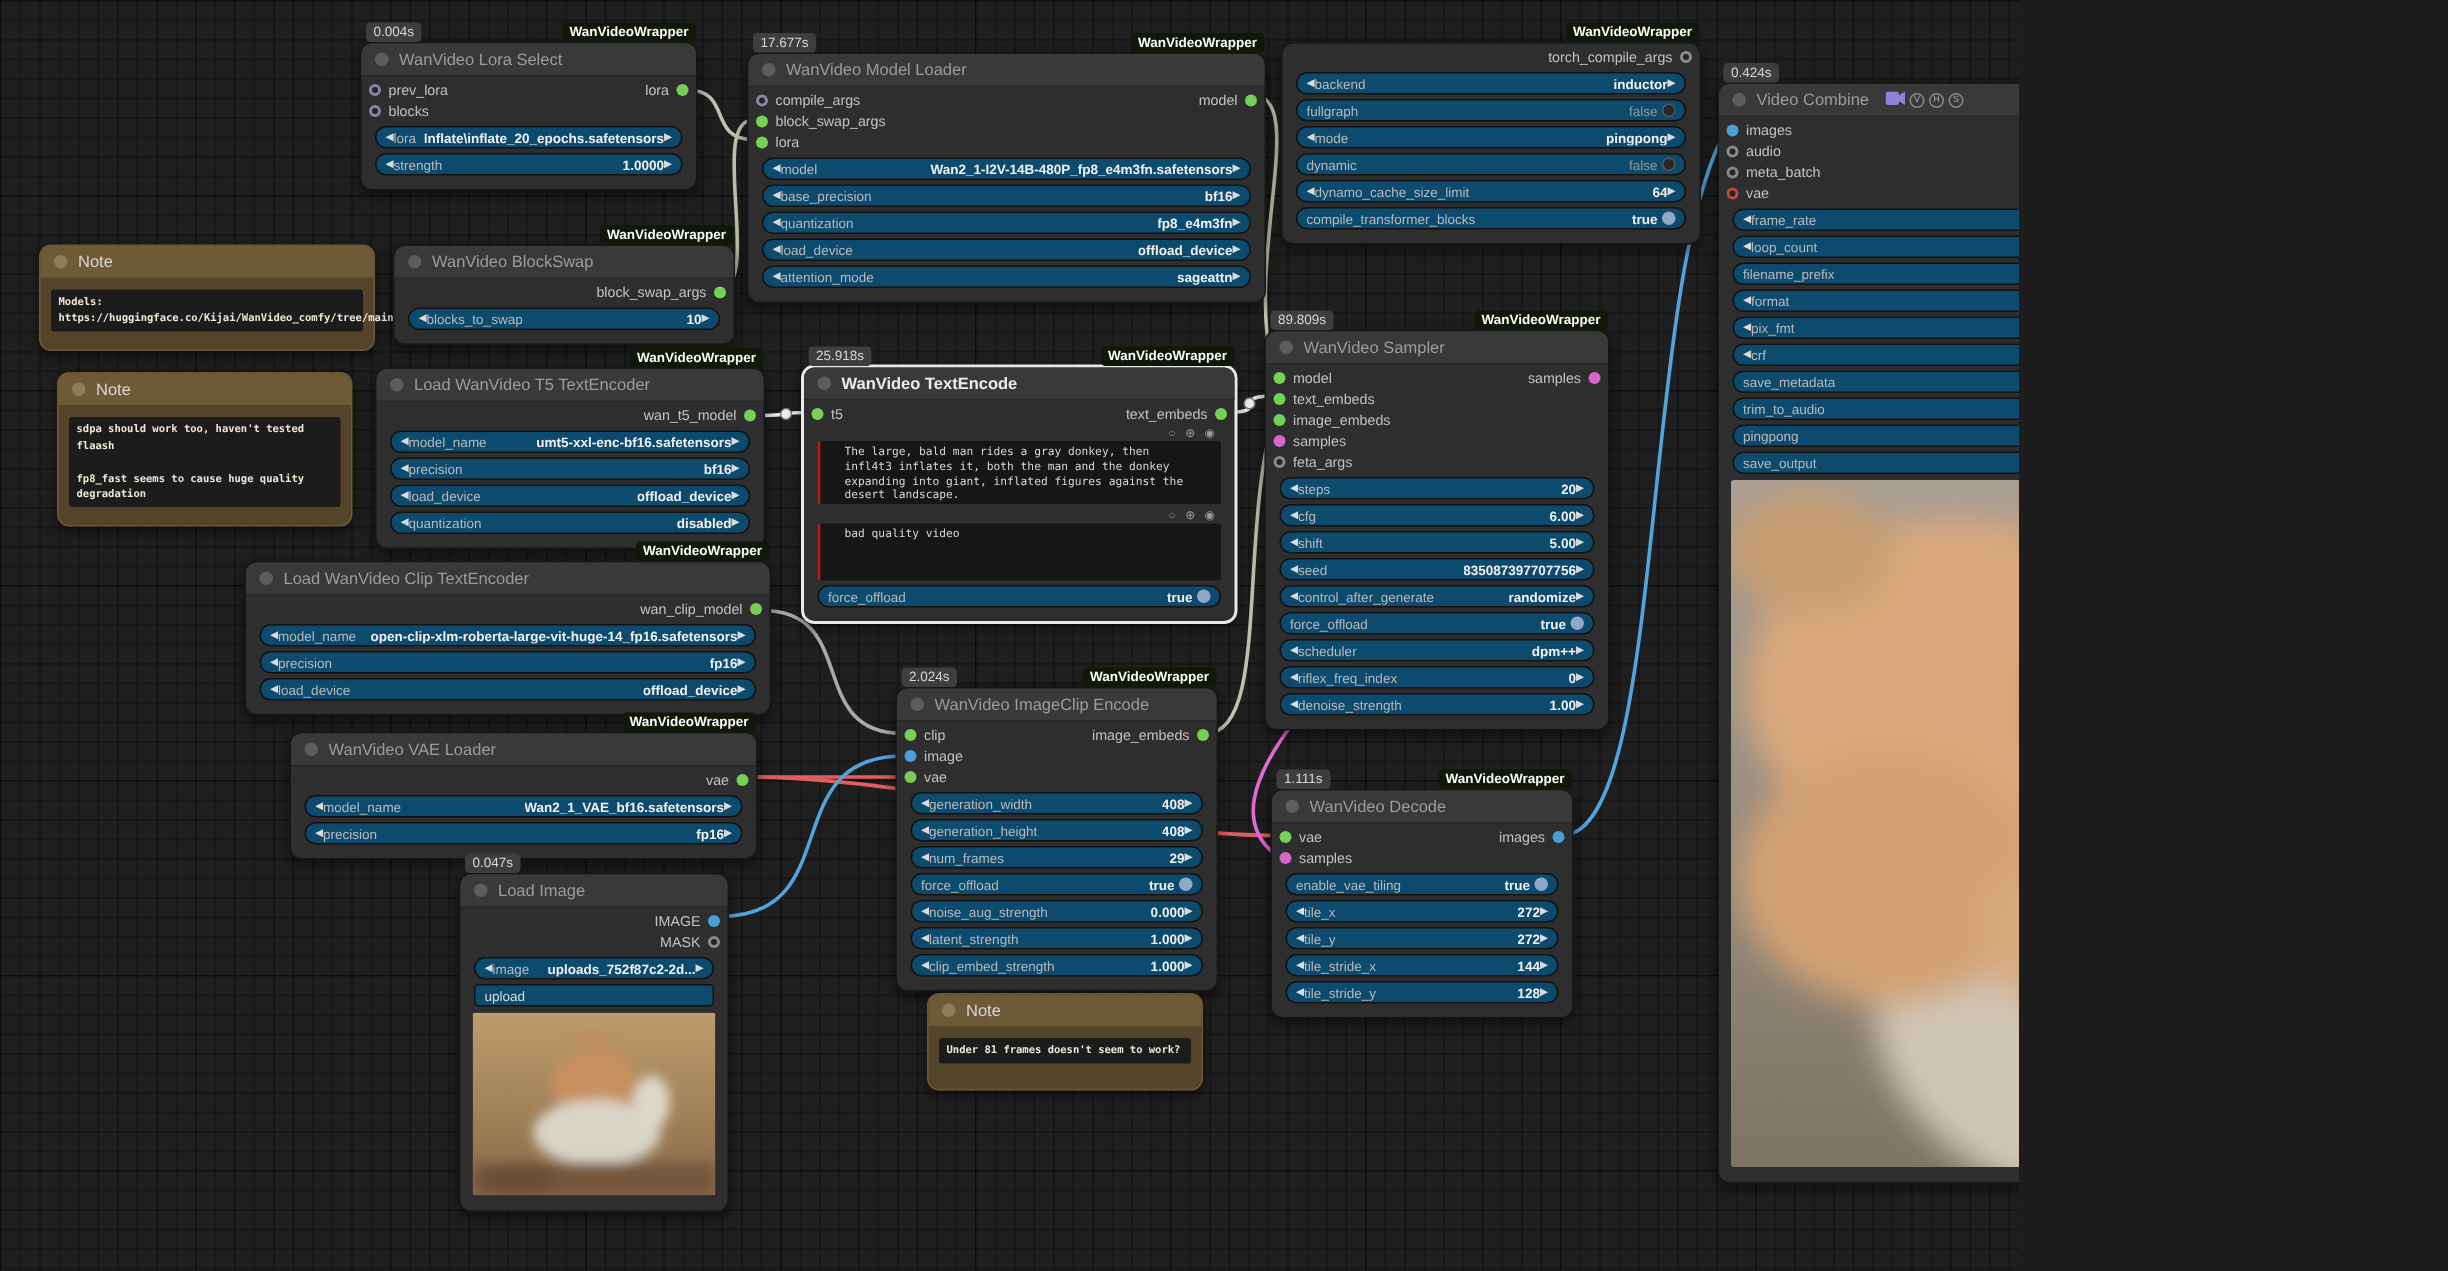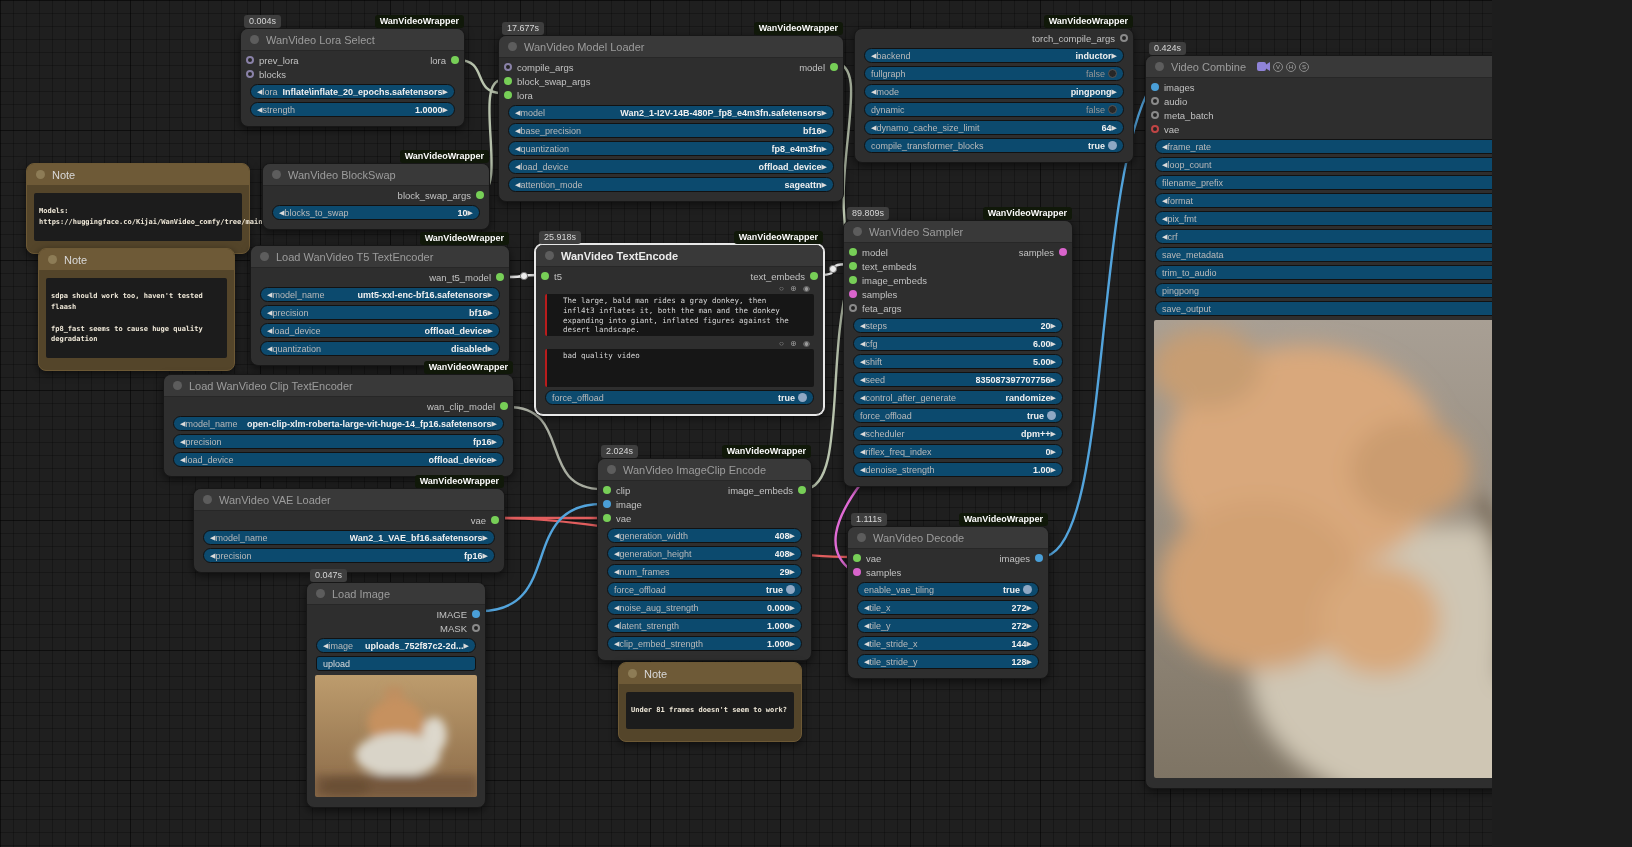--- a/index.html
+++ b/index.html
@@ -1,17 +1,17 @@
 <!DOCTYPE html>
 <html><head>
 <meta charset="utf-8">
 <style>
   html,body{margin:0;padding:0;background:#1d1d1d;}
   body{font-family:"Liberation Sans","DejaVu Sans",sans-serif;}
-  #canvas{position:relative;width:1492px;height:847px;overflow:hidden;background-color:#1f1f1f;
+  #canvas{position:relative;width:1346px;height:847px;overflow:hidden;background-color:#1f1f1f;
     background-image:
       linear-gradient(rgba(0,0,0,.25) 1px, transparent 1px),
       linear-gradient(90deg, rgba(0,0,0,.25) 1px, transparent 1px),
       linear-gradient(rgba(0,0,0,.38) 1px, transparent 1px),
       linear-gradient(90deg, rgba(0,0,0,.38) 1px, transparent 1px);
     background-size:13px 13px,13px 13px,130px 130px,130px 130px;}
   #wires{position:absolute;inset:0;z-index:1;}
   #nodes{position:absolute;inset:0;z-index:2;}
   .node{position:absolute;background:#2e2e2e;border:1px solid #171717;border-radius:8px;
     box-shadow:0 3px 9px rgba(0,0,0,.55);font-size:10px;color:#c6c6c6;}
@@ -43,21 +43,21 @@
   .ticons{display:flex;align-items:center;gap:3px;margin-left:4px;}
   .circ{width:10px;height:10px;border:1px solid #8a8a8a;border-radius:50%;color:#ababab;font-size:6px;
     display:flex;align-items:center;justify-content:center;box-sizing:border-box;}
   .help{color:#9a9a9a;font-size:11px;margin-left:auto;}
   .ta-icons{text-align:right;color:#9a9a9a;font-size:8px;margin:1px 11px 0;height:9px;letter-spacing:2px;line-height:9px;}
   .ta{background:#161616;border-left:2px solid #b91c1c;margin:1px 9px 3px;padding:2px 16px;
     font-family:"DejaVu Sans Mono","Liberation Mono",monospace;font-size:7.5px;line-height:1.3;
     color:#d6d6d6;white-space:pre-wrap;overflow:hidden;border-radius:2px;}
   .note{background:#54452a;border:1px solid #6d5935;}
   .note .ntitle{background:#6e5a37;color:#d8d8d8;border-bottom:none;}
-  .note-text{background:#1c1c1c;margin:6px 7px;padding:13px 5px;
+  .note-text{background:#1c1c1c;margin:6px 7px;padding:3px 5px;
     font-family:"DejaVu Sans Mono","Liberation Mono",monospace;font-size:7px;line-height:1.55;
     color:#efe8d8;white-space:pre-wrap;border-radius:2px;font-weight:bold;}
   .preview{display:block;margin:4px 8px;border-radius:2px;overflow:hidden;line-height:0;}
 </style>
 </head>
 <body>
 
 <div id="canvas">
   <svg id="wires" width="1632" height="847">
       <path d="M 458 60 C 488.8 60, 471.2 93, 502 93" stroke="#b9c4ae" stroke-width="2.4" fill="none" stroke-linecap="round"></path>

